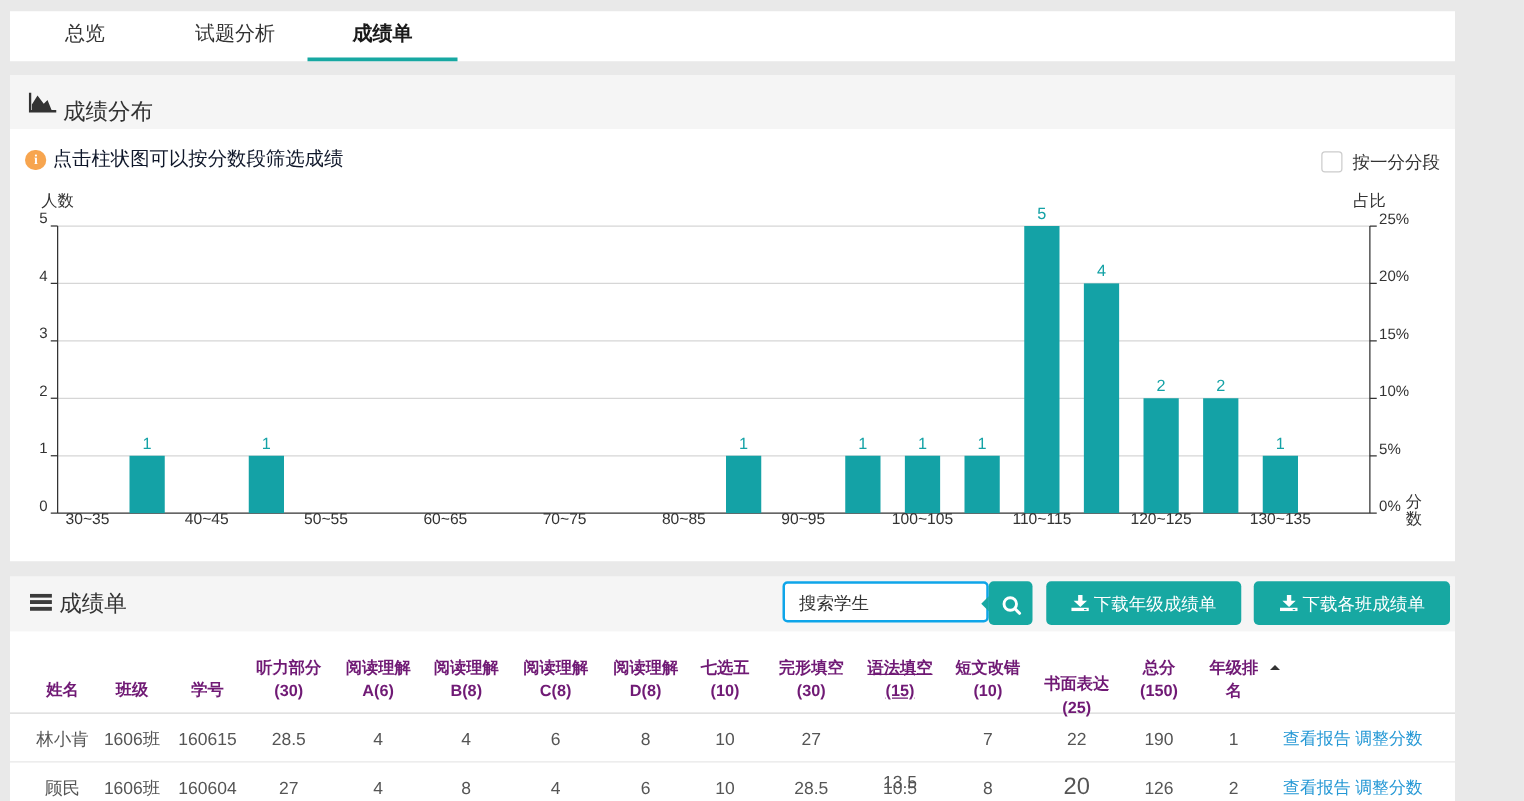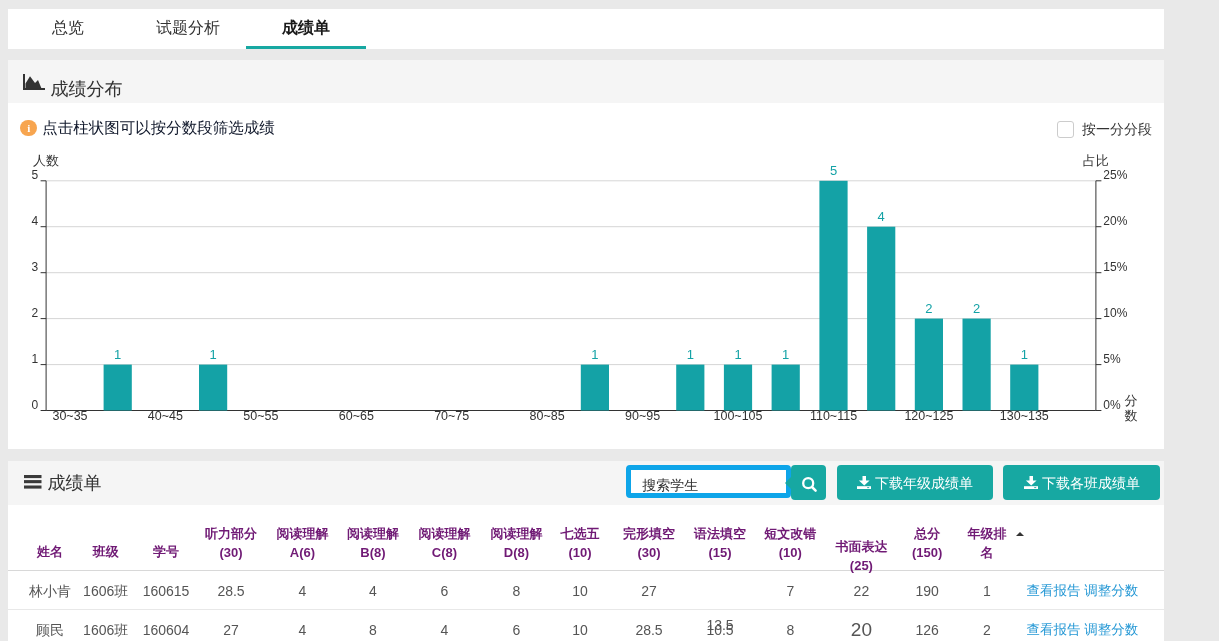--- a/index.html
+++ b/index.html
@@ -102,21 +102,21 @@
 </svg>
 
 <div class="abs" style="left:8px;top:460.5px;width:1156px;height:44px;background:#f5f5f5;"></div>
 <svg class="abs" style="left:23.5px;top:474.7px;" width="18" height="15" viewBox="0 0 18 15">
   <rect x="0" y="0" width="17.5" height="3.1" fill="#3a3a3a"></rect>
     <rect x="0" y="5.1" width="17.5" height="3.1" fill="#3a3a3a"></rect>
     <rect x="0" y="10.5" width="17.5" height="3.1" fill="#3a3a3a"></rect>
 </svg>
 <div class="abs" style="left:47.4px;top:473px;font-size:18px;line-height:20px;color:#333;">成绩单</div>
 
-<div class="abs" style="left:626.3px;top:465px;width:164.3px;height:33.3px;background:#fff;border:5px solid #0ea5e9;border-radius:4px;line-height:31px;padding-left:11px;font-size:14px;color:#333;">搜索学生</div>
+<div class="abs" style="left:626.3px;top:465px;width:164.3px;height:33.3px;background:#fff;border:2px solid #0ea5e9;border-radius:4px;line-height:31px;padding-left:11px;font-size:14px;color:#333;">搜索学生</div>
 <div class="abs" style="left:790.6px;top:464.7px;width:35.2px;height:35.7px;background:#17a8a2;border-radius:4px;"></div>
 <div class="abs" style="left:785.2px;top:477.2px;width:0;height:0;border-top:6px solid transparent;border-bottom:6px solid transparent;border-right:6.5px solid #17a8a2;"></div>
 <svg class="abs" style="left:799.5px;top:474.5px;" width="18" height="18" viewBox="0 0 18 18">
   <circle cx="8.2" cy="8.2" r="5" stroke="#fff" stroke-width="2.3" fill="none"></circle>
   <line x1="12" y1="12" x2="15.6" y2="15.6" stroke="#fff" stroke-width="2.5" stroke-linecap="round"></line>
 </svg>
 
 <div class="abs" style="left:836.7px;top:464.7px;width:156.1px;height:35.7px;background:#17a8a2;border-radius:4px;"></div>
 <div class="abs" style="left:875px;top:476px;font-size:14px;line-height:15px;color:#fff;text-align:right;">下载年级成绩单</div>
 <svg class="abs" style="left:856.9px;top:476.4px;" width="14.5" height="13" viewBox="0 0 14.5 13">
@@ -138,21 +138,21 @@
 <div class="th" style="left:-10.0px;top:542.2px;width:120px;">姓名</div>
 <div class="th" style="left:45.7px;top:542.2px;width:120px;">班级</div>
 <div class="th" style="left:106.0px;top:542.2px;width:120px;">学号</div>
 <div class="th" style="left:171.0px;top:523.6px;width:120px;">听力部分<br>(30)</div>
 <div class="th" style="left:242.5px;top:523.6px;width:120px;">阅读理解<br>A(6)</div>
 <div class="th" style="left:313.0px;top:523.6px;width:120px;">阅读理解<br>B(8)</div>
 <div class="th" style="left:384.5px;top:523.6px;width:120px;">阅读理解<br>C(8)</div>
 <div class="th" style="left:456.5px;top:523.6px;width:120px;">阅读理解<br>D(8)</div>
 <div class="th" style="left:520.0px;top:523.6px;width:120px;">七选五<br>(10)</div>
 <div class="th" style="left:589.0px;top:523.6px;width:120px;">完形填空<br>(30)</div>
-<div class="th" style="left:660.0px;top:523.6px;width:120px;">语法填空<br>(15)</div>
+<div class="th" style="left:660.0px;top:523.6px;width:120px;text-decoration:underline;">语法填空<br>(15)</div>
 <div class="th" style="left:730.3px;top:523.6px;width:120px;">短文改错<br>(10)</div>
 <div class="th" style="left:801.4px;top:501px;width:120px;margin-top:36px;">书面表达<br>(25)</div>
 <div class="th" style="left:867.2px;top:523.6px;width:120px;">总分<br>(150)</div>
 <div class="th" style="left:927.0px;top:523.6px;width:120px;">年级排<br>名</div>
 <div style="position:absolute;left:1016.2px;top:532.2px;width:0;height:0;border-left:4px solid transparent;border-right:4px solid transparent;border-bottom:4.5px solid #333;"></div>
 <div class="td" style="left:-10.0px;top:581.5px;width:120px;font-size:14px;">林小肯</div>
 <div class="td" style="left:45.7px;top:581.5px;width:120px;font-size:14px;">1606班</div>
 <div class="td" style="left:106.0px;top:581.5px;width:120px;font-size:14px;">160615</div>
 <div class="td" style="left:171.0px;top:581.5px;width:120px;font-size:14px;">28.5</div>
 <div class="td" style="left:242.5px;top:581.5px;width:120px;font-size:14px;">4</div>

